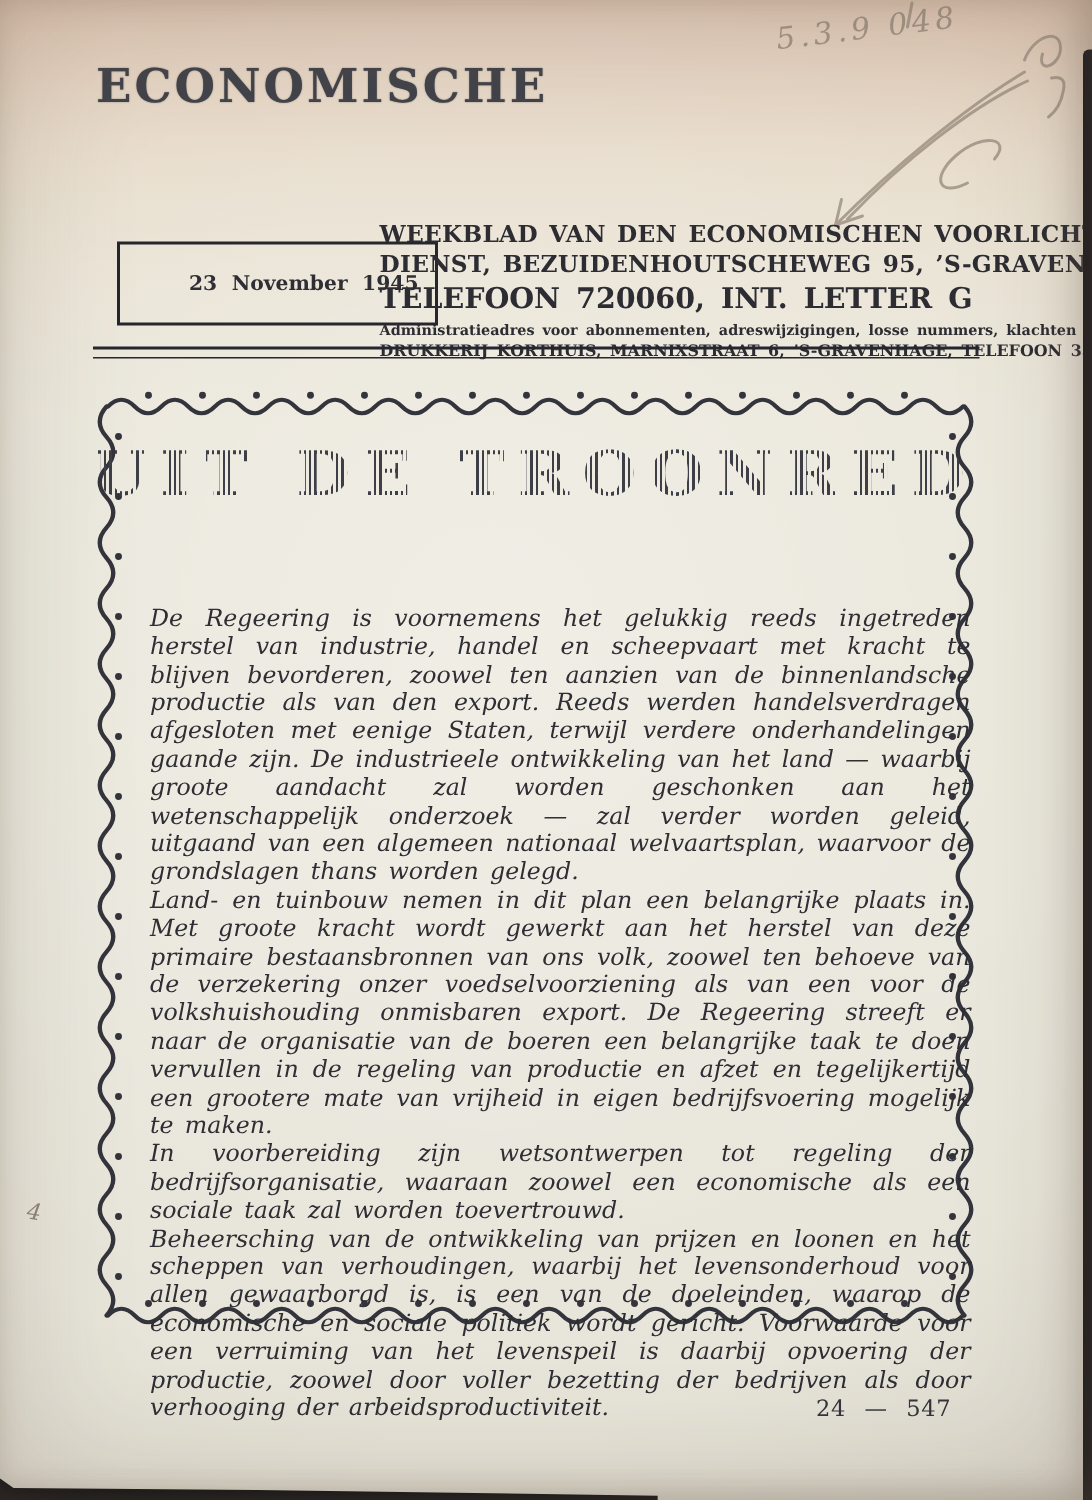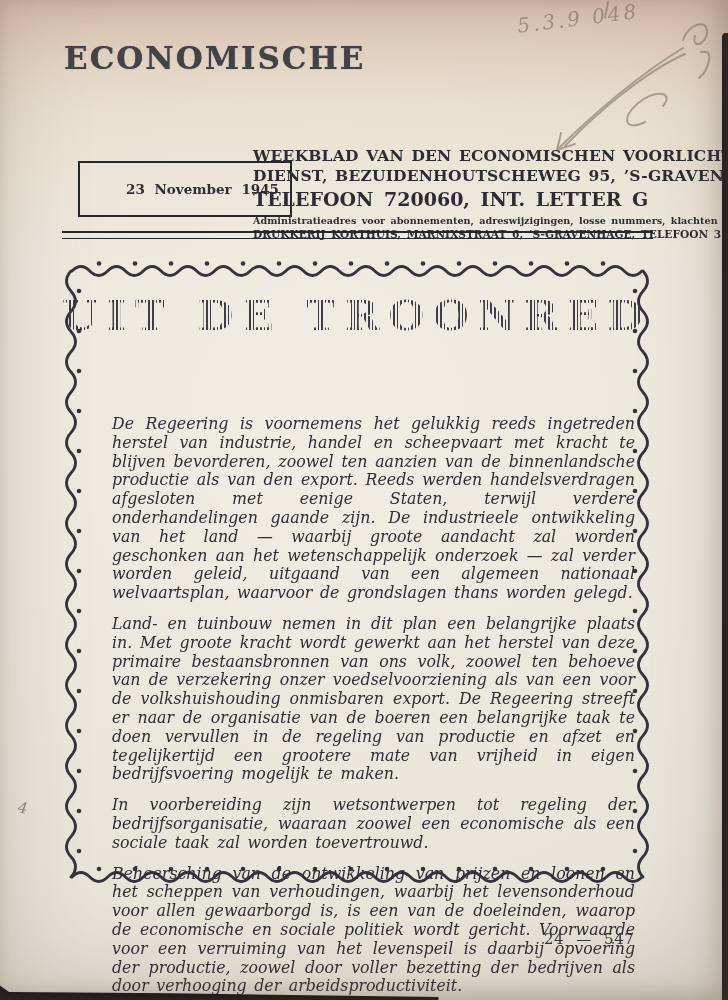--- a/index.html
+++ b/index.html
@@ -35,21 +35,21 @@
   .article-title{left:62px;top:292px;width:592px;text-align:center;
      font-weight:700;font-size:41px;letter-spacing:9px;white-space:nowrap;
      color:#3d3e46;
      background-image:repeating-linear-gradient(90deg,#3d3e46 0 1.6px,rgba(61,62,70,0) 1.6px 3.6px);
      -webkit-background-clip:text;background-clip:text;
      -webkit-text-fill-color:transparent;}
   .article-subtitle{left:103px;top:346px;width:543px;
      font-size:16.5px;font-weight:700;line-height:26px;color:#2b2b31;
      text-align:justify;word-spacing:5px;}
   .article-body{left:100px;top:403px;width:547px;color:#2e2e34;}
-  .article-body p{margin:12px;font-style:italic;font-size:15.8px;line-height:18.8px;
+  .article-body p{margin:0;font-style:italic;font-size:15.8px;line-height:18.8px;
      text-align:justify;word-spacing:2.5px;}
   
   .page-ref{left:544px;top:930px;font-size:15px;color:#34343a;word-spacing:7px;letter-spacing:.5px;}
   
   .hand-number{left:516px;top:14px;font-size:20px;font-style:italic;letter-spacing:3px;
      color:#a29384;transform:rotate(-7deg);transform-origin:left top;}
   .margin-mark{left:18px;top:799px;font-size:15px;font-style:italic;color:#8e8478;transform:rotate(9deg);}
   
   .edge-right{right:0;top:33px;bottom:0;width:6px;background:#15151a;border-radius:4px 0 0 0;}
   .edge-bottom{left:0;bottom:0;width:452px;height:16px;background:#0f0f13;

